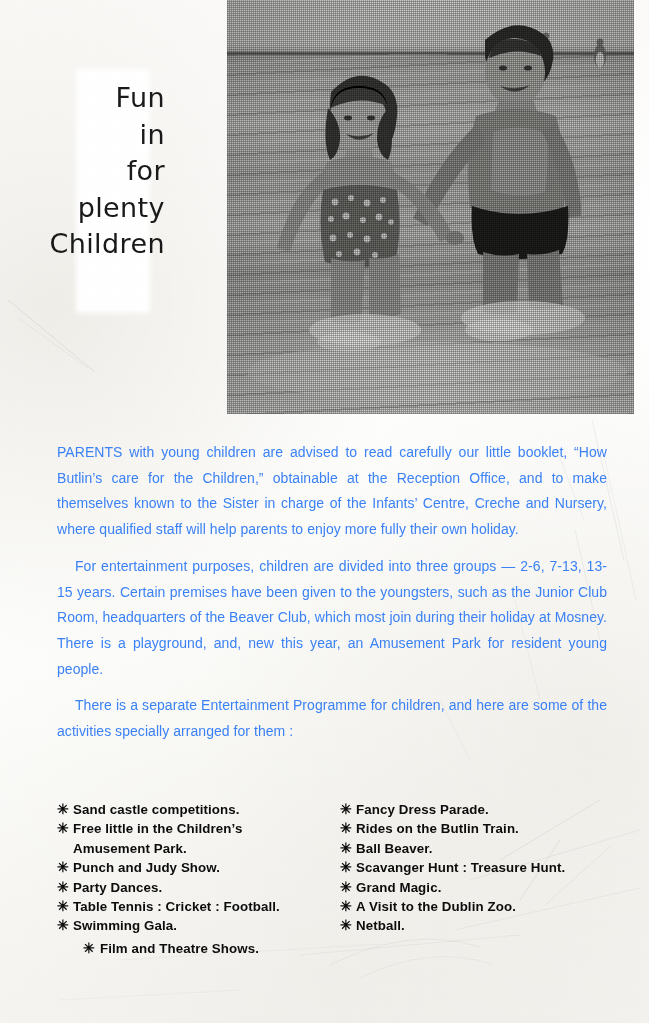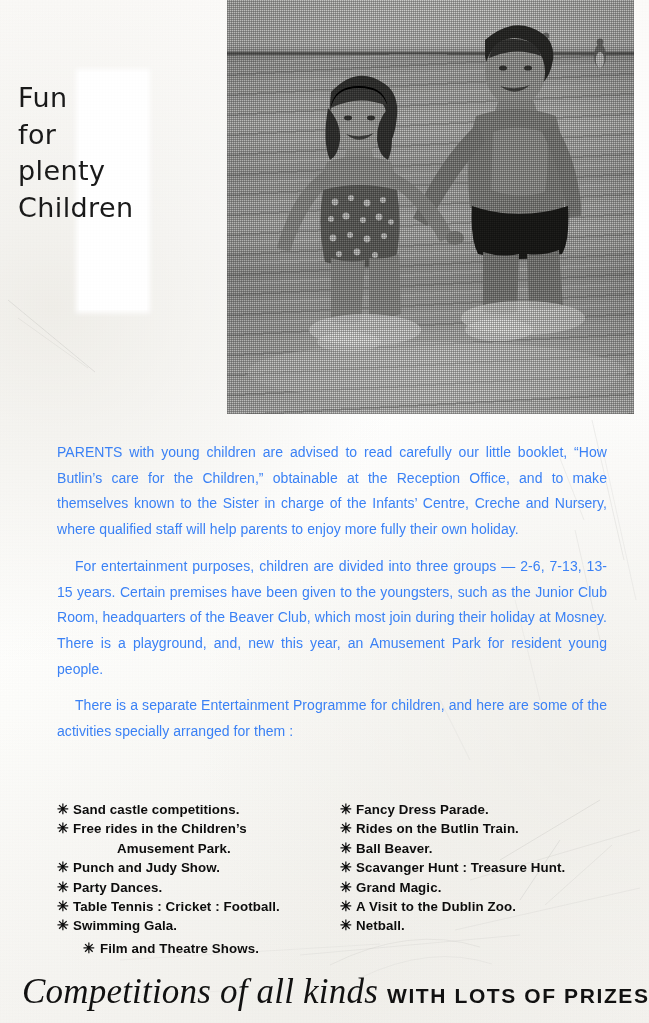--- a/index.html
+++ b/index.html
@@ -58,21 +58,21 @@
     width: 68px;
     height: 238px;
     background: #ffffff;
     box-shadow: 0 0 5px 3px rgba(255,255,255,0.95);
   }
   .headline {
     position: absolute;
     left: 18px;
     top: 80px;
     width: 147px;
-    text-align: left;
+    text-align: right;
     font-family: "DejaVu Sans", sans-serif;
     font-size: 27px;
     line-height: 36.5px;
     letter-spacing: 0.4px;
     color: #1a1a1a;
     font-weight: 400;
   }
   .headline .hl-line { display: block; white-space: nowrap; }
 
   
@@ -180,21 +180,21 @@
   }
   .act-star {
     flex: 0 0 auto;
     width: 16px;
     font-size: 14px;
     line-height: 19.4px;
     text-align: left;
     color: #0d0d0d;
   }
   .act-text { flex: 1 1 auto; }
-  .act-text .cont { display: block; margin-left: 44px; }
+  .act-text .cont { display: block; }
   .act-center {
     display: flex;
     justify-content: center;
     align-items: flex-start;
     margin-top: 3px;
     padding-left: 26px;
   }
   .act-center .act-star { width: 17px; }
 
   
@@ -354,20 +354,21 @@
       <ellipse cx="210" cy="372" rx="190" ry="30" fill="#dddddb" opacity="0.5"></ellipse>
     </svg>
 
     <div class="halftone"></div>
     <div class="vign"></div>
   </div>
 
   <div class="headline-patch"></div>
   <div class="headline">
     <span class="hl-line">Fun</span>
+    <span class="hl-line">in</span>
     <span class="hl-line">for</span>
     <span class="hl-line">plenty</span>
     <span class="hl-line">Children</span>
   </div>
 
   <div class="body-col">
     <p class="para">PARENTS with young children are advised to read carefully our little booklet, “How Butlin’s care for the Children,” obtainable at the Reception Office, and to make themselves known to the Sister in charge of the Infants’ Centre, Creche and Nursery, where qualified staff will help parents to enjoy more fully their own holiday.</p>
     <p class="para indent">For entertainment purposes, children are divided into three groups — 2-6, 7-13, 13-15 years. Certain premises have been given to the youngsters, such as the Junior Club Room, headquarters of the Beaver Club, which most join during their holiday at Mosney. There is a playground, and, new this year, an Amusement Park for resident young people.</p>
     <p class="para indent">There is a separate Entertainment Programme for children, and here are some of the activities specially arranged for them :</p>
   </div>
@@ -375,21 +376,21 @@
   <div class="activities">
     <div class="act-cols">
       <div class="act-col left">
         <div class="act-item">
           <span class="act-star">✳</span>
           <span class="act-text"><span>Sand castle competitions.</span></span>
         </div>
         <div class="act-item">
           <span class="act-star">✳</span>
           <span class="act-text">
-            <span>Free rides in the Children’s</span>
+            <span>Free little in the Children’s</span>
             <span class="cont">Amusement Park.</span>
           </span>
         </div>
         <div class="act-item">
           <span class="act-star">✳</span>
           <span class="act-text"><span>Punch and Judy Show.</span></span>
         </div>
         <div class="act-item">
           <span class="act-star">✳</span>
           <span class="act-text"><span>Party Dances.</span></span>
@@ -435,18 +436,15 @@
         </div>
       </div>
     </div>
 
     <div class="act-center act-item">
       <span class="act-star">✳</span>
       <span class="act-text"><span>Film and Theatre Shows.</span></span>
     </div>
   </div>
 
-  <div class="footer">
-    <span class="footer-script">Competitions of all kinds</span><span class="footer-caps">WITH LOTS OF PRIZES</span>
-  </div>
 
   <div class="grain"></div>
 </div>
 
 </body></html>

